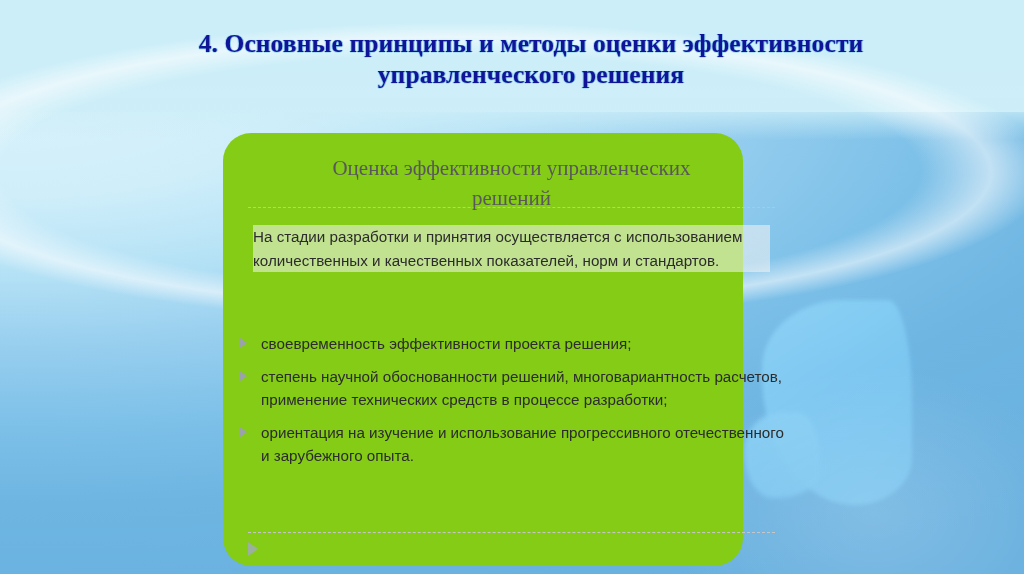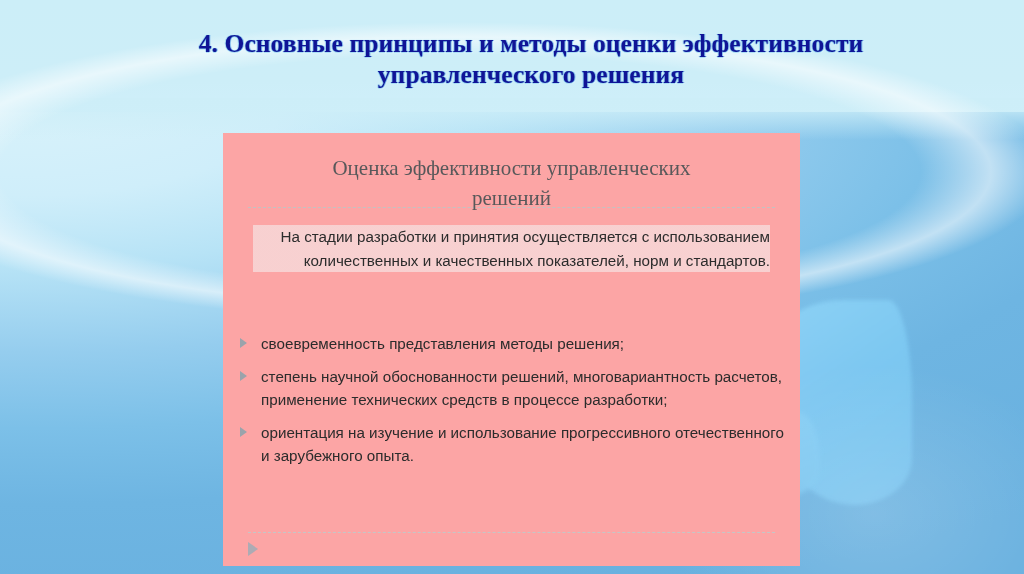--- a/index.html
+++ b/index.html
@@ -134,24 +134,25 @@
        1px 1px 1px rgba(255,255,255,0.55);
     white-space: pre-line;
     margin-left: 19px;
   }
 
   
   .panel {
     position: absolute;
     left: 223px;
     top: 133px;
-    width: 577px;
+    width: 520px;
     height: 433px;
-    background: #fca5a5;
+    background: #84cc16;
     box-shadow: 0 0 0 0 rgba(0,0,0,0);
+    border-radius: 28px;
   }
 
   .panel-inner {
     position: relative;
     width: 100%;
     height: 100%;
   }
 
   
   .panel-heading {
@@ -179,21 +180,21 @@
     border-top: 1px dashed #c2c2c2;
     z-index: 1;
   }
 
   
   .intro {
     position: absolute;
     left: 30px;
     top: 92px;
     width: 517px;
-    text-align: right;
+    text-align: left;
     font-size: 15.2px;
     line-height: 23.5px;
     color: #2c2c2c;
     background: linear-gradient(180deg, rgba(244,244,244,0.55), rgba(244,244,244,0.55));
   }
 
   
   .lead {
     position: absolute;
     left: 9px;
@@ -282,21 +283,21 @@
       <div class="panel-heading">Оценка эффективности управленческих
 решений</div>
 
       <div class="intro">На стадии разработки и принятия осуществляется с использованием количественных и качественных показателей, норм и стандартов.</div>
 
 
       <div class="bullets">
 
         <div class="bullet-row">
           <span class="bullet-mark"></span>
-          <span class="bullet-text">своевременность представления методы решения;</span>
+          <span class="bullet-text">своевременность эффективности проекта решения;</span>
         </div>
 
         <div class="bullet-row">
           <span class="bullet-mark"></span>
           <span class="bullet-text">степень научной обоснованности решений, многовариантность расчетов, применение технических средств в процессе разработки;</span>
         </div>
 
         <div class="bullet-row">
           <span class="bullet-mark"></span>
           <span class="bullet-text">ориентация на изучение и использование прогрессивного отечественного и зарубежного опыта.</span>

